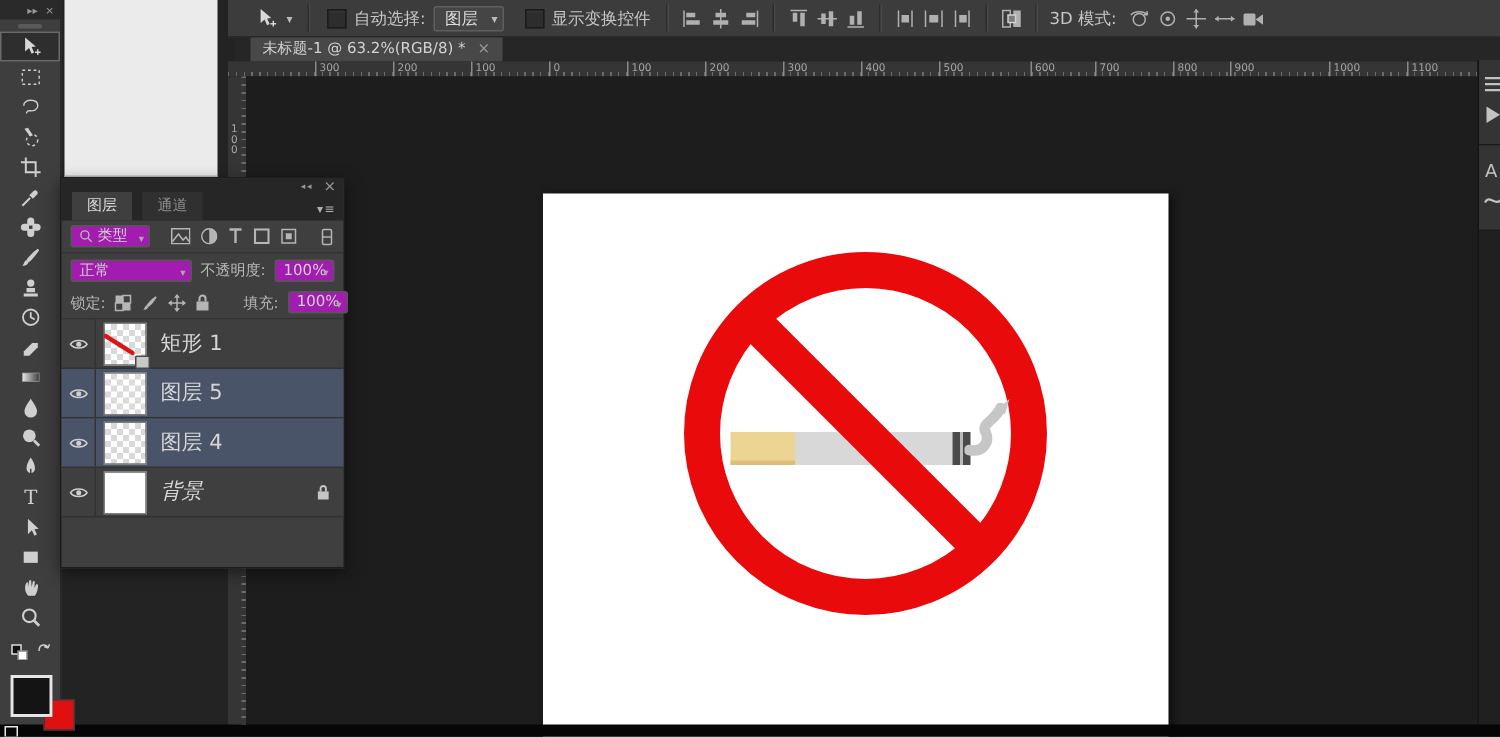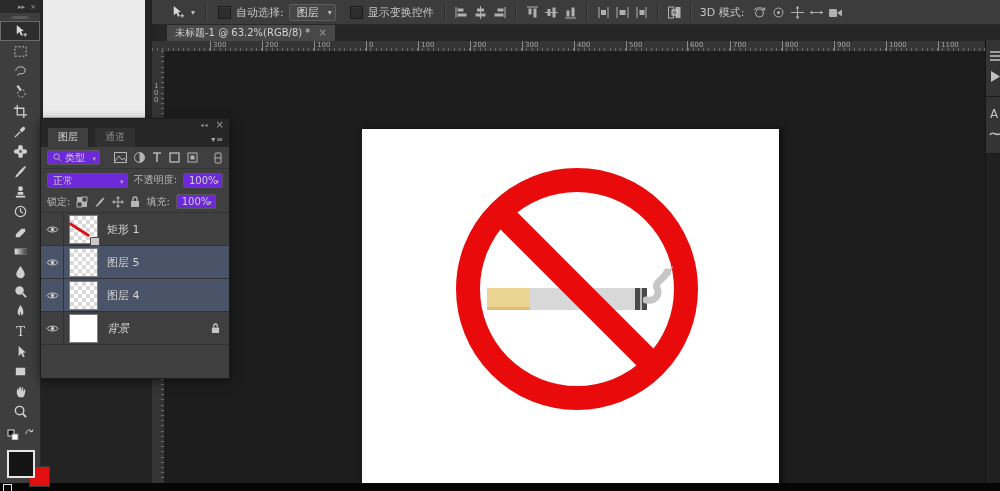--- a/index.html
+++ b/index.html
@@ -79,21 +79,21 @@
   #lp-header{height:11px;background:#262626;display:flex;justify-content:flex-end;align-items:center;
     gap:7px;padding:0 5px;color:#9a9a9a;}
   #lp-header .collapse{font-size:6px;letter-spacing:1px;}
   #lp-header .close{font-size:10px;line-height:10px;}
   #lp-tabs{height:17px;background:#262626;display:flex;align-items:flex-end;position:relative;}
   .lp-tab{padding:2px 10px 3px;margin-left:7px;background:#303030;color:#8c8c8c;}
   .lp-tab.active{background:#3f3f3f;color:#dcdcdc;}
   #lp-menu{position:absolute;right:5px;bottom:3px;color:#b0b0b0;font-size:8px;letter-spacing:1px;}
   .lp-row{display:flex;align-items:center;padding:0 6px;gap:6px;}
   #lp-filter{height:21px;border-bottom:1px solid #333;}
-  .box{background:#6d28d9;border:1px solid #575757;border-radius:2px;height:15px;line-height:14px;
+  .box{background:#a21caf;border:1px solid #575757;border-radius:2px;height:15px;line-height:14px;
     padding:0 14px 0 5px;position:relative;color:#cfcfcf;white-space:nowrap;box-sizing:border-box;}
   .box::after{content:"▾";position:absolute;right:3px;top:1px;font-size:7px;color:#aaa;}
   #filter-type-box{display:flex;align-items:center;gap:3px;}
   .filter-icons{display:flex;gap:7px;margin-left:8px;align-items:center;flex:1;}
   #lp-blend{height:22px;}
   #blend-box{width:86px;}
   .lp-label{color:#b9b9b9;white-space:nowrap;}
   .val-box{width:40px;}
   #lp-lock{height:21px;border-bottom:1px solid #333;}
   .lock-icons{display:flex;gap:6px;align-items:center;}
@@ -104,21 +104,21 @@
   .thumb{width:27px;height:27px;margin-left:6px;outline:1px solid #808080;position:relative;
     background-image:linear-gradient(45deg,#d9d9d9 25%,transparent 25%,transparent 75%,#d9d9d9 75%),
                      linear-gradient(45deg,#d9d9d9 25%,#ffffff 25%,#ffffff 75%,#d9d9d9 75%);
     background-size:8px 8px;background-position:0 0,4px 4px;}
   .thumb.white{background:#ffffff;}
   .thumb .diag{position:absolute;left:0;top:6px;width:24px;height:3px;background:#d81616;
     transform:rotate(32deg);transform-origin:left top;border-radius:2px;}
   .thumb .badge{position:absolute;right:-3px;bottom:-3px;width:10px;height:9px;background:#c9c9c9;
     border:1px solid #4a4a4a;border-radius:1px;box-sizing:border-box;}
   .thumb .ring{position:absolute;left:5px;top:5px;width:12px;height:12px;border:3px solid #d81616;border-radius:50%;}
-  .layer-name{margin-left:10px;color:#d6d6d6;font-size:11px;flex:1;}
+  .layer-name{margin-left:10px;color:#d6d6d6;font-size:14px;flex:1;}
   .layer-name.italic{font-style:italic;}
   .row-lock{margin-right:9px;}
 
   
   #bottom-strip{left:0;top:483px;width:1000px;height:8px;background:#060606;z-index:10;}
   #bottom-strip .sq{position:absolute;left:3px;top:1px;width:7px;height:6px;border:1px solid #e8e8e8;}
 </style>
 </head>
 <body>
 
@@ -235,21 +235,21 @@
     <span class="h-tick" style="left: 162px;">100</span>
     <span class="h-tick" style="left: 214px;">0</span>
     <span class="h-tick" style="left: 266px;">100</span>
     <span class="h-tick" style="left: 318px;">200</span>
     <span class="h-tick" style="left: 370px;">300</span>
     <span class="h-tick" style="left: 422px;">400</span>
     <span class="h-tick" style="left: 474px;">500</span>
     <span class="h-tick" style="left: 535px;">600</span>
     <span class="h-tick" style="left: 578px;">700</span>
     <span class="h-tick" style="left: 630px;">800</span>
-    <span class="h-tick" style="left: 682px;">900</span>
+    <span class="h-tick" style="left: 668px;">900</span>
     <span class="h-tick" style="left: 734px;">1000</span>
     <span class="h-tick" style="left: 786px;">1100</span>
   </div>
 <div class="abs" id="v-ruler">
     <span class="v-tick" style="top: 32px;">1</span>
     <span class="v-tick" style="top: 39px;">0</span>
     <span class="v-tick" style="top: 46px;">0</span>
   </div>
 
 <div class="abs" id="pasteboard">
@@ -502,21 +502,21 @@
         </svg>
       <svg width="12" height="12" viewBox="0 0 12 12">
           <path d="M6 0 L8 2.5 H4 Z M6 12 L4 9.5 H8 Z M0 6 L2.5 4 V8 Z M12 6 L9.5 8 V4 Z" fill="#b5b5b5"></path>
           <path d="M1 6 h10 M6 1 v10" stroke="#b5b5b5"></path>
         </svg>
       <svg width="10" height="12" viewBox="0 0 10 12">
           <rect x="1" y="5" width="8" height="6" fill="#b5b5b5"></rect>
           <path d="M3 5 V3 a2 2 0 0 1 4 0 V5" fill="none" stroke="#b5b5b5" stroke-width="1.4"></path>
         </svg>
     </span>
-    <span class="lp-label" style="margin-left:0">填充:</span>
+    <span class="lp-label" style="margin-left:16px">填充:</span>
     <span class="box val-box">100%</span>
   </div>
 
   <div id="lp-list">
     <div class="layer-row">
       <span class="eye-cell">
         <svg width="13" height="9" viewBox="0 0 13 9">
             <path d="M1 4.5 C3 1.2 10 1.2 12 4.5 C10 7.8 3 7.8 1 4.5 Z" fill="none" stroke="#cfcfcf"></path>
             <circle cx="6.5" cy="4.5" r="1.7" fill="#cfcfcf"></circle>
           </svg>

